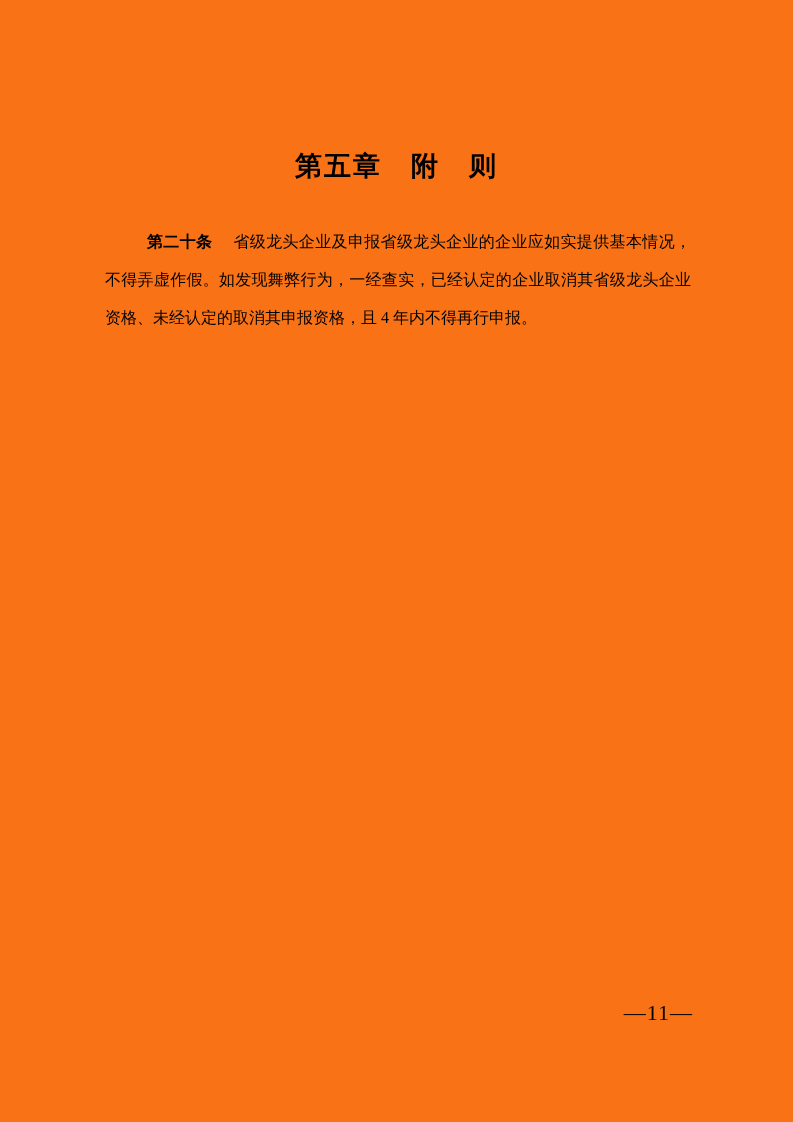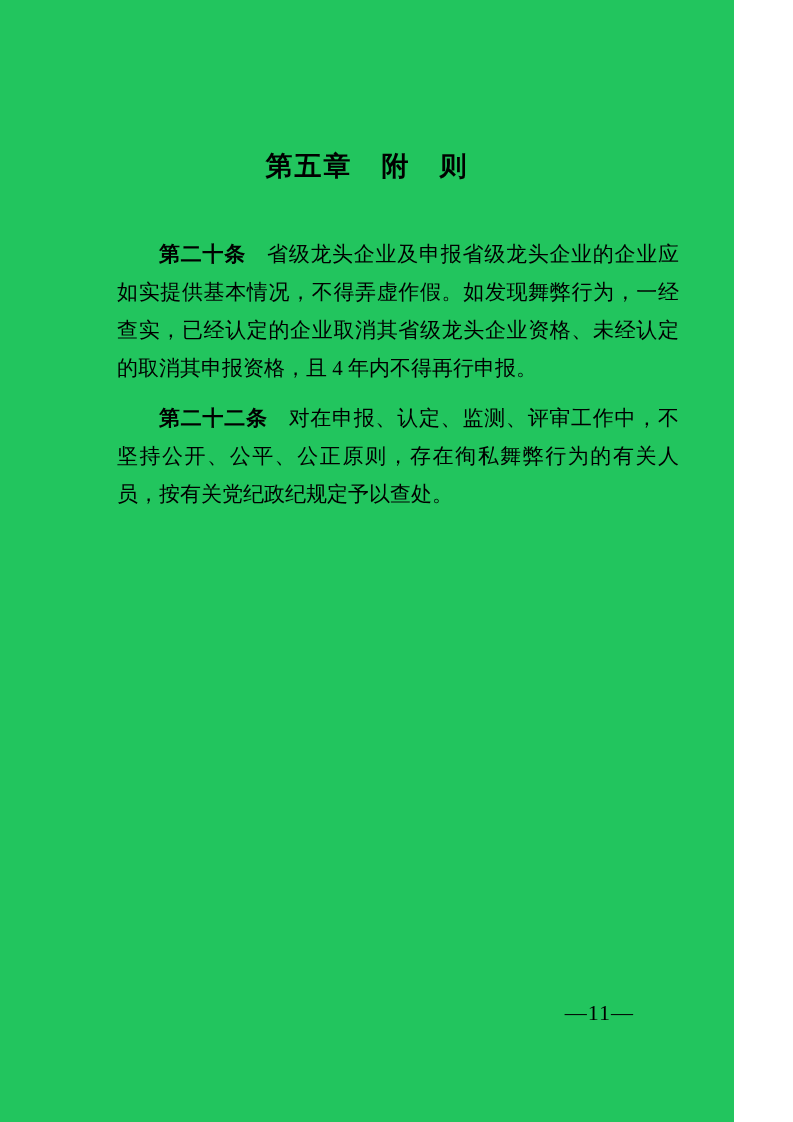--- a/index.html
+++ b/index.html
@@ -2,23 +2,23 @@
 <html><head>
 <meta charset="utf-8">
 <style>
   html, body {
     margin: 0;
     padding: 0;
     background: #ffffff;
   }
   .page {
     position: relative;
-    width: 734px;
+    width: 793px;
     height: 1122px;
-    background: #22c55e;
+    background: #f97316;
     color: #000000;
     font-family: "Liberation Serif", "DejaVu Serif", serif;
     overflow: hidden;
   }
   .chapter-title {
     position: absolute;
     top: 147px;
     left: 0;
     right: 0;
     margin: 0;
@@ -29,22 +29,22 @@
     letter-spacing: 2px;
     line-height: 38px;
   }
   .content {
     position: absolute;
     left: 105px;
     top: 223px;
     width: 586px;
   }
   .article {
-    margin: 12px;
-    font-size: 21px;
+    margin: 0;
+    font-size: 16px;
     line-height: 38px;
     text-align: justify;
     text-justify: inter-ideograph;
     text-indent: 42px;
     word-break: break-all;
   }
   .article-label {
     font-weight: bold;
     margin-right: 21px;
   }
@@ -62,21 +62,20 @@
 
 <div class="page">
 
   <h1 class="chapter-title">第五章　附　则</h1>
 
   <div class="content">
 
     <p class="article"><span class="article-label">第二十条</span><span>省级龙头企业及申报省级龙头企业的企业应如实提供基本情况，不得弄虚作假。如发现舞弊行为，一经查实，已经认定的企业取消其省级龙头企业资格、未经认定的取消其申报资格，且 4 年内不得再行申报。</span></p>
 
 
-    <p class="article"><span class="article-label">第二十二条</span><span>对在申报、认定、监测、评审工作中，不坚持公开、公平、公正原则，存在徇私舞弊行为的有关人员，按有关党纪政纪规定予以查处。</span></p>
 
 
 
 
   </div>
 
   <div class="page-number">—11—</div>
 
 </div>
 

